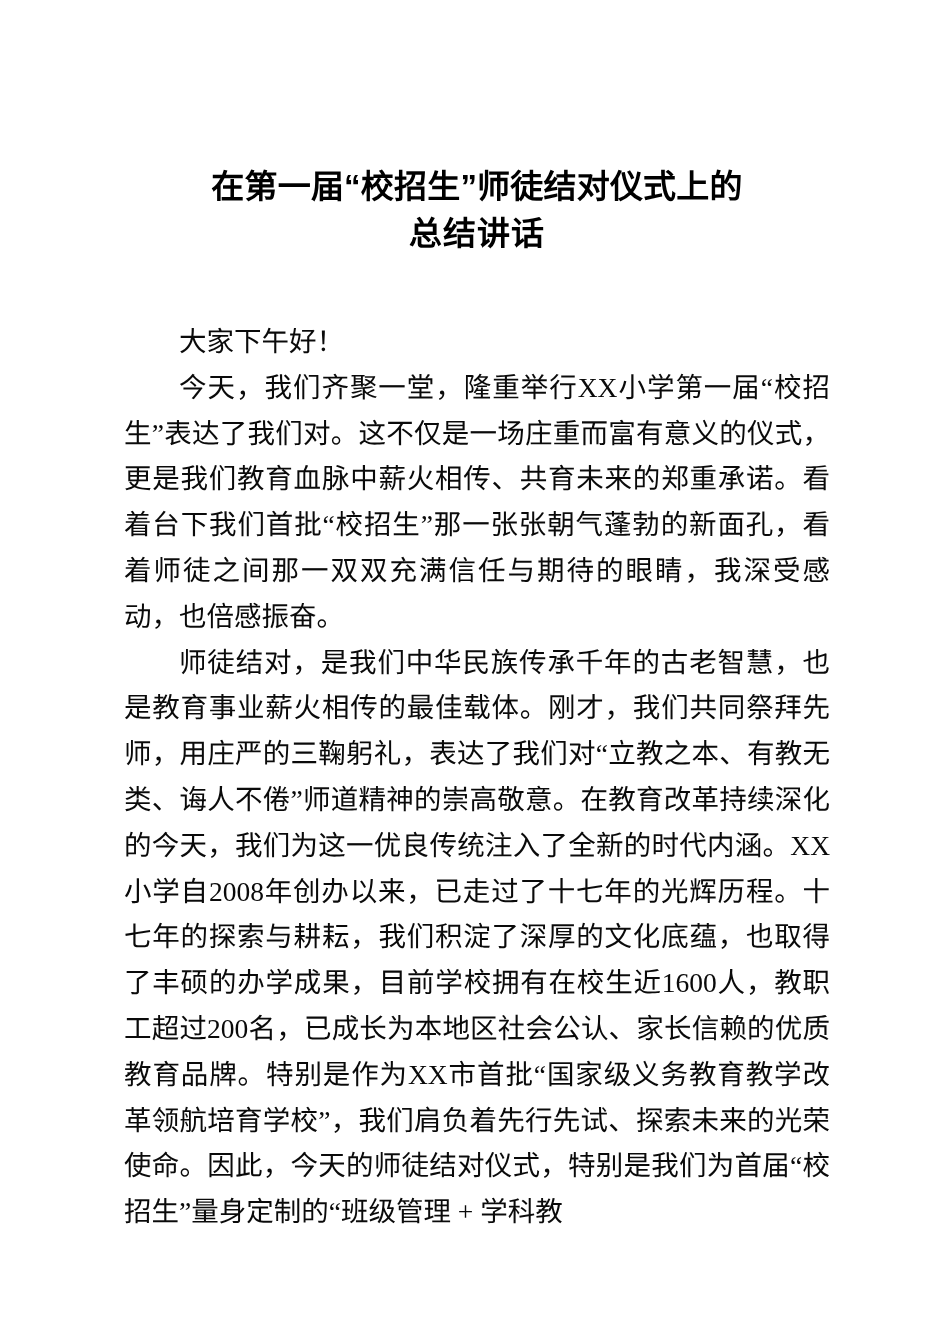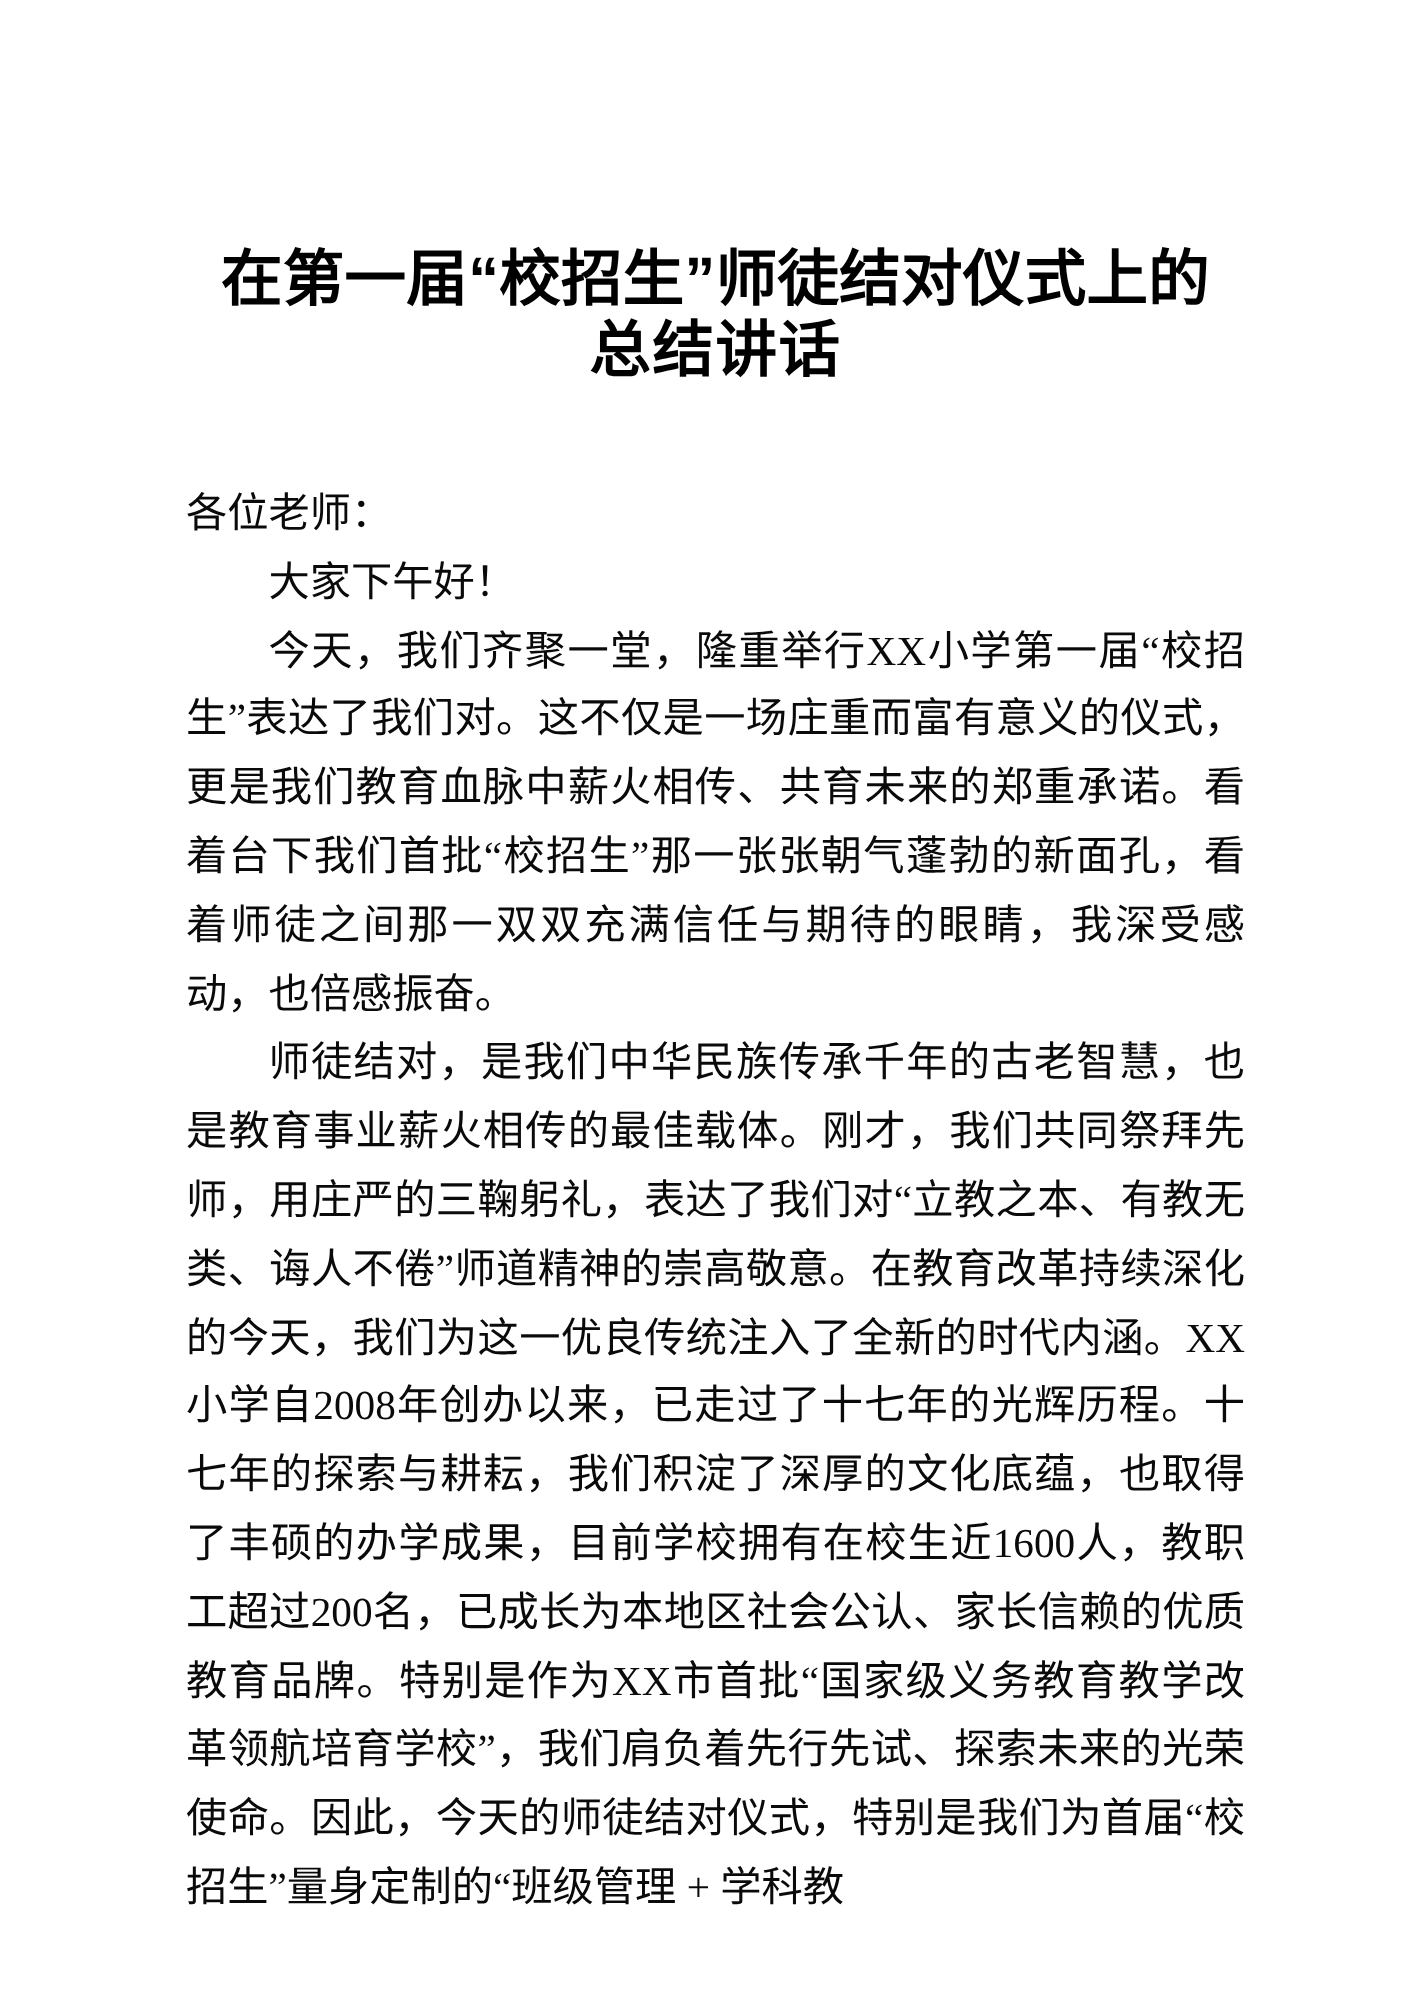--- a/index.html
+++ b/index.html
@@ -24,21 +24,21 @@
     top: 0;
     width: 706px;
   }
 
   
   .doc-title {
     margin: 0;
     padding: 0;
     font-family: "Liberation Sans", "DejaVu Sans", sans-serif;
     font-weight: bold;
-    font-size: 41px;
+    font-size: 33px;
     line-height: 47px;
     color: #000000;
     text-align: center;
     letter-spacing: 0.2px;
     position: absolute;
     top: 163px;
     left: 0;
     width: 706px;
   }
 
@@ -98,21 +98,20 @@
 
   <div class="page-body">
 
     <h1 class="doc-title">
       <span class="title-line title-line-1">在第一届“校招生”师徒结对仪式上的</span>
       <span class="title-line title-line-2">总结讲话</span>
     </h1>
 
     <div class="doc-content">
 
-      <p class="salutation">各位老师：</p>
 
       <p class="indent">大家下午好！</p>
 
       <p class="indent justify-all last-ragged">今天，我们齐聚一堂，隆重举行XX小学第一届“校招生”表达了我们对。这不仅是一场庄重而富有意义的仪式，更是我们教育血脉中薪火相传、共育未来的郑重承诺。看着台下我们首批“校招生”那一张张朝气蓬勃的新面孔，看着师徒之间那一双双充满信任与期待的眼睛，我深受感动，也倍感振奋。</p>
 
       <p class="indent justify-all last-ragged">师徒结对，是我们中华民族传承千年的古老智慧，也是教育事业薪火相传的最佳载体。刚才，我们共同祭拜先师，用庄严的三鞠躬礼，表达了我们对“立教之本、有教无类、诲人不倦”师道精神的崇高敬意。在教育改革持续深化的今天，我们为这一优良传统注入了全新的时代内涵。XX小学自2008年创办以来，已走过了十七年的光辉历程。十七年的探索与耕耘，我们积淀了深厚的文化底蕴，也取得了丰硕的办学成果，目前学校拥有在校生近1600人，教职工超过200名，已成长为本地区社会公认、家长信赖的优质教育品牌。特别是作为XX市首批“国家级义务教育教学改革领航培育学校”，我们肩负着先行先试、探索未来的光荣使命。因此，今天的师徒结对仪式，特别是我们为首届“校招生”量身定制的“班级管理 + 学科教</p>
 
     </div>
 
   </div>

